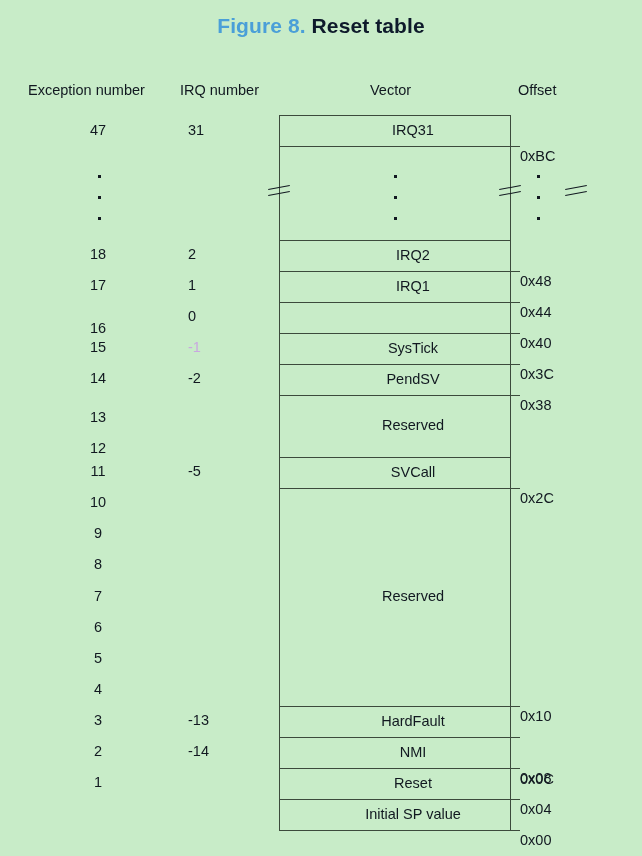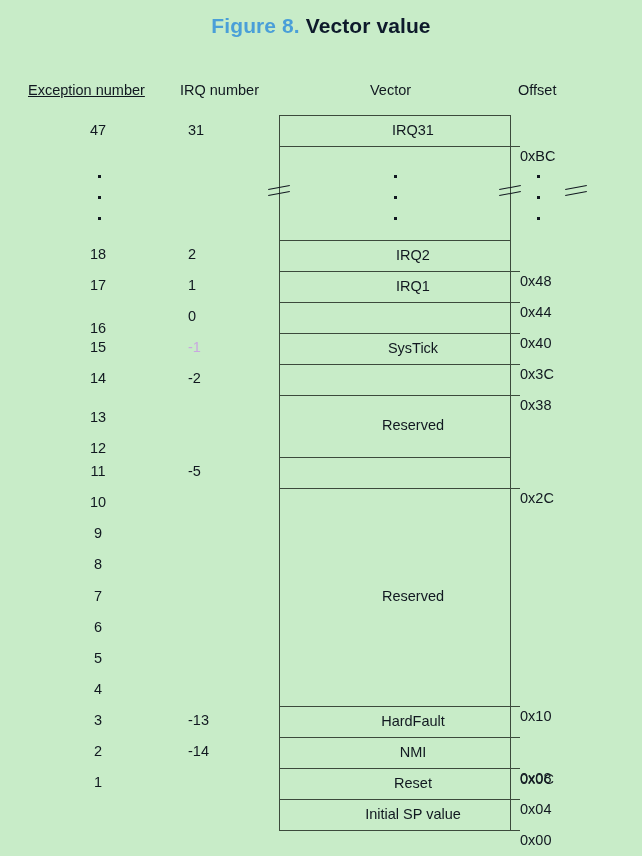--- a/index.html
+++ b/index.html
@@ -33,21 +33,21 @@
   #figure-title .fig-name { color: #0e1a2b; }
 
   
   .col-head {
     position: absolute;
     font-size: 14.5px;
     color: #111820;
     white-space: nowrap;
     top: 82px;
   }
-  #head-exception { left: 28px; text-decoration: underline; }
+  #head-exception { left: 28px; }
   #head-irq       { left: 180px; }
   #head-vector    { left: 370px; }
   #head-offset    { left: 518px; }
 
   
   
   #diagram {
     position: absolute;
     left: 0;
     top: 0;
@@ -139,21 +139,21 @@
     transform: rotate(-11deg);
   }
   .brk i:nth-child(1) { top: 4px; }
   .brk i:nth-child(2) { top: 10px; }
 </style>
 </head>
 <body>
 
 <div id="figure-title">
   <span class="fig-num">Figure 8.</span>
-  <span class="fig-name">Vector value</span>
+  <span class="fig-name">Reset table</span>
 </div>
 
 <div class="col-head" id="head-exception">Exception number</div>
 <div class="col-head" id="head-irq">IRQ number</div>
 <div class="col-head" id="head-vector">Vector</div>
 <div class="col-head" id="head-offset">Offset</div>
 
 <div id="diagram">
 
   <div class="vline" id="border-left" style="left: 279px; top: 115px; height: 715px;"></div>
@@ -164,23 +164,25 @@
     <div class="cell-label" style="top: 121.5px;">IRQ31</div>
     <div class="hline" style="top: 240px;"></div>
     <div class="hline" style="top: 271px;"></div>
     <div class="cell-label" style="top: 246.5px;">IRQ2</div>
     <div class="hline" style="top: 302px;"></div>
     <div class="cell-label" style="top: 277.5px;">IRQ1</div>
     <div class="hline" style="top: 333px;"></div>
     <div class="hline" style="top: 364px;"></div>
     <div class="cell-label" style="top: 339.5px;">SysTick</div>
     <div class="hline" style="top: 395px;"></div>
+    <div class="cell-label" style="top: 370.5px;">PendSV</div>
     <div class="hline" style="top: 457px;"></div>
     <div class="cell-label" style="top: 417px;">Reserved</div>
     <div class="hline" style="top: 488px;"></div>
+    <div class="cell-label" style="top: 463.5px;">SVCall</div>
     <div class="hline" style="top: 706px;"></div>
     <div class="cell-label" style="top: 588px;">Reserved</div>
     <div class="hline" style="top: 737px;"></div>
     <div class="cell-label" style="top: 712.5px;">HardFault</div>
     <div class="hline" style="top: 768px;"></div>
     <div class="cell-label" style="top: 743.5px;">NMI</div>
     <div class="hline" style="top: 799px;"></div>
     <div class="cell-label" style="top: 774.5px;">Reset</div>
     <div class="hline" style="top: 830px;"></div>
     <div class="cell-label" style="top: 805.5px;">Initial SP value</div>

